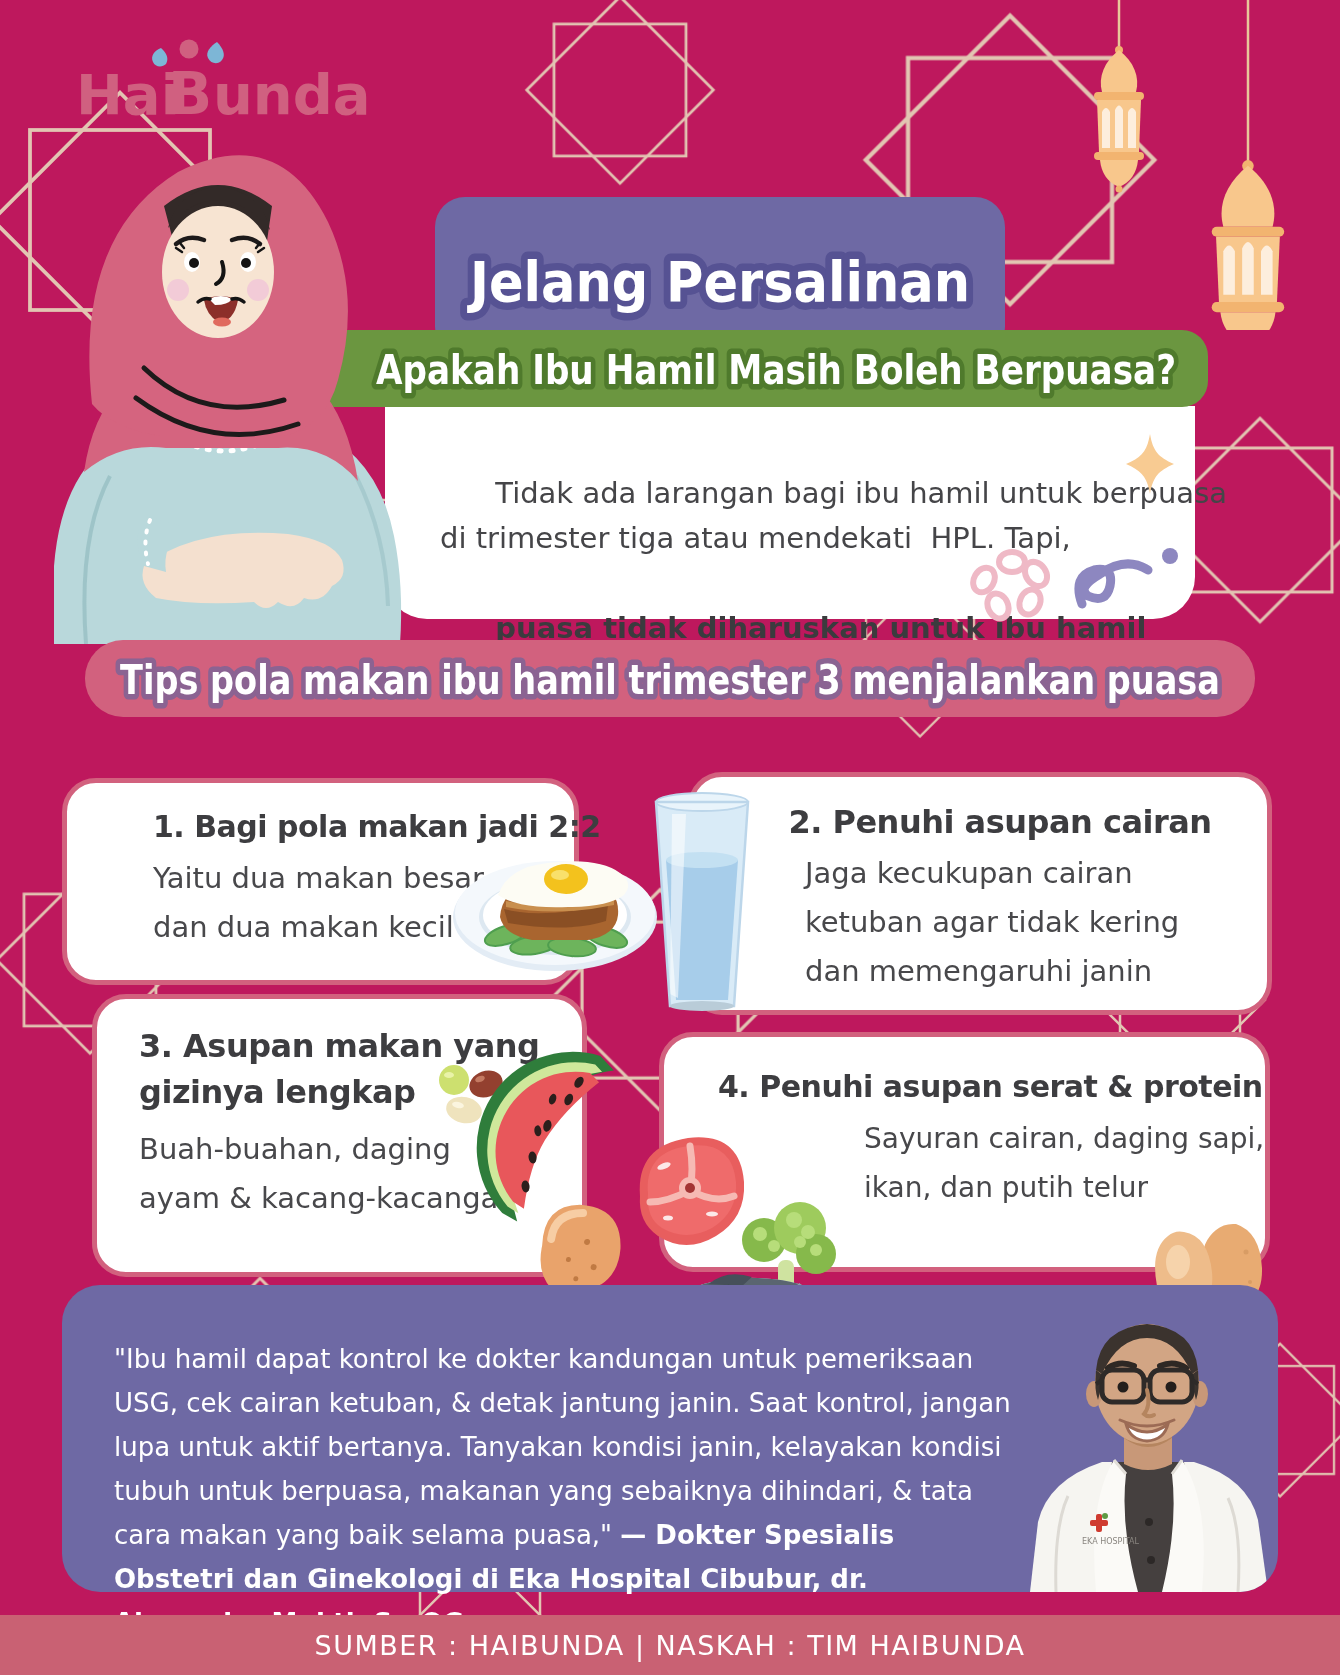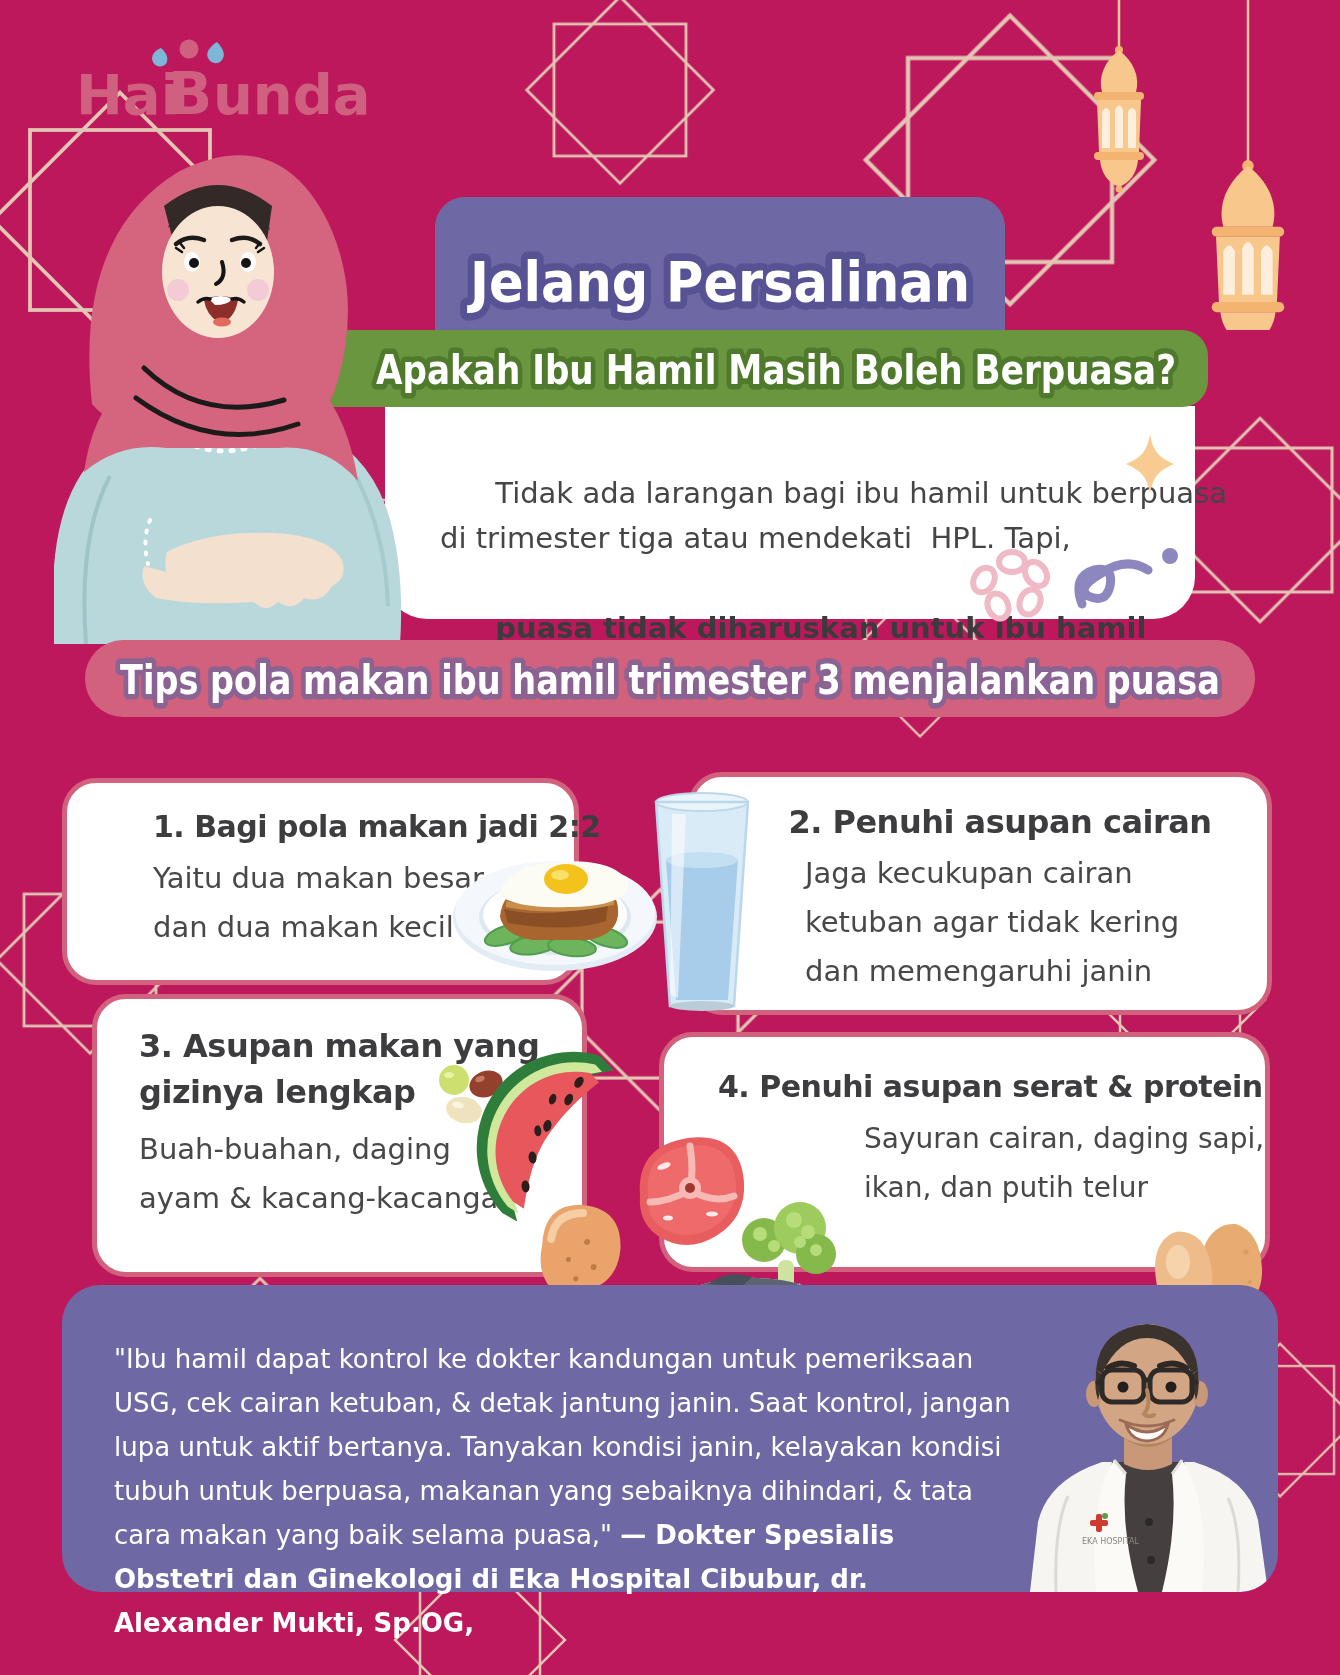--- a/index.html
+++ b/index.html
@@ -436,14 +436,17 @@
           <circle cx="155" cy="81" r="5.5" fill="#241f1c"></circle>
 
         <path d="M131,84 Q135,100 128,108 Q132,112 138,109" fill="none" stroke="#b5855f" stroke-width="4" stroke-linecap="round"></path>
 
         <path d="M110,118 Q131,134 152,118 Q148,134 131,135 Q114,134 110,118 Z" fill="#ffffff" stroke="#9c6b55" stroke-width="3"></path>
         <path d="M104,114 Q131,126 158,114" fill="none" stroke="#9c6b55" stroke-width="3" stroke-linecap="round"></path>
       </svg>
     </div>
   </div>
 
+  <div class="abs footer">
+    <div class="footer-text">SUMBER :  HAIBUNDA  |  NASKAH : TIM HAIBUNDA</div>
+  </div>
 
 </div>
 
 </body></html>

